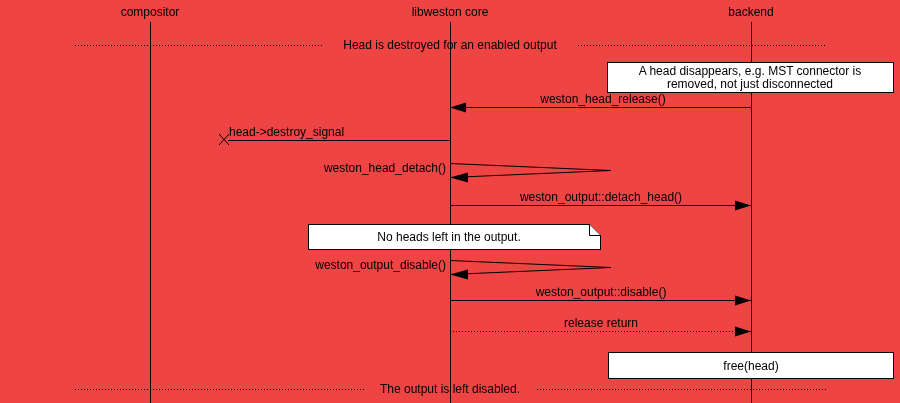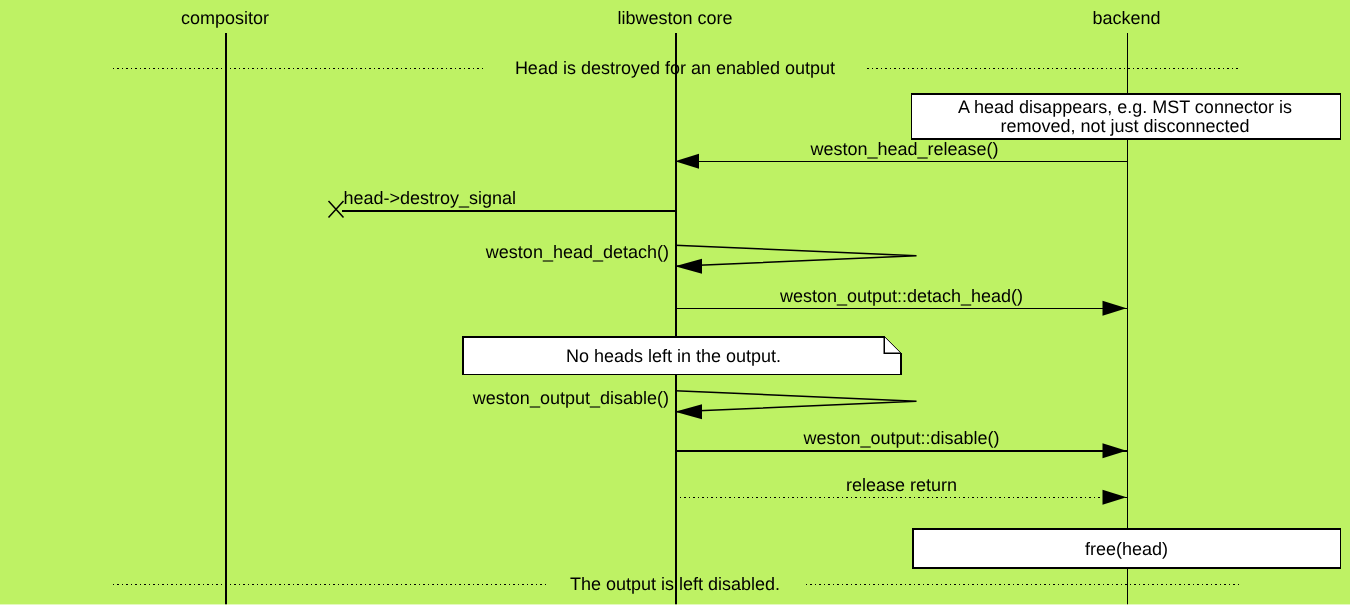--- a/index.html
+++ b/index.html
@@ -4,21 +4,21 @@
 <style>
   html, body {
     margin: 0;
     padding: 0;
     background: #ffffff;
   }
   #diagram-root {
     position: relative;
     width: 900px;
     height: 403px;
-    background: #bef264;
+    background: #ef4444;
     font-family: "Liberation Sans", sans-serif;
     overflow: hidden;
   }
   #seq-svg {
     position: absolute;
     left: 0;
     top: 0;
     width: 900px;
     height: 403px;
   }

